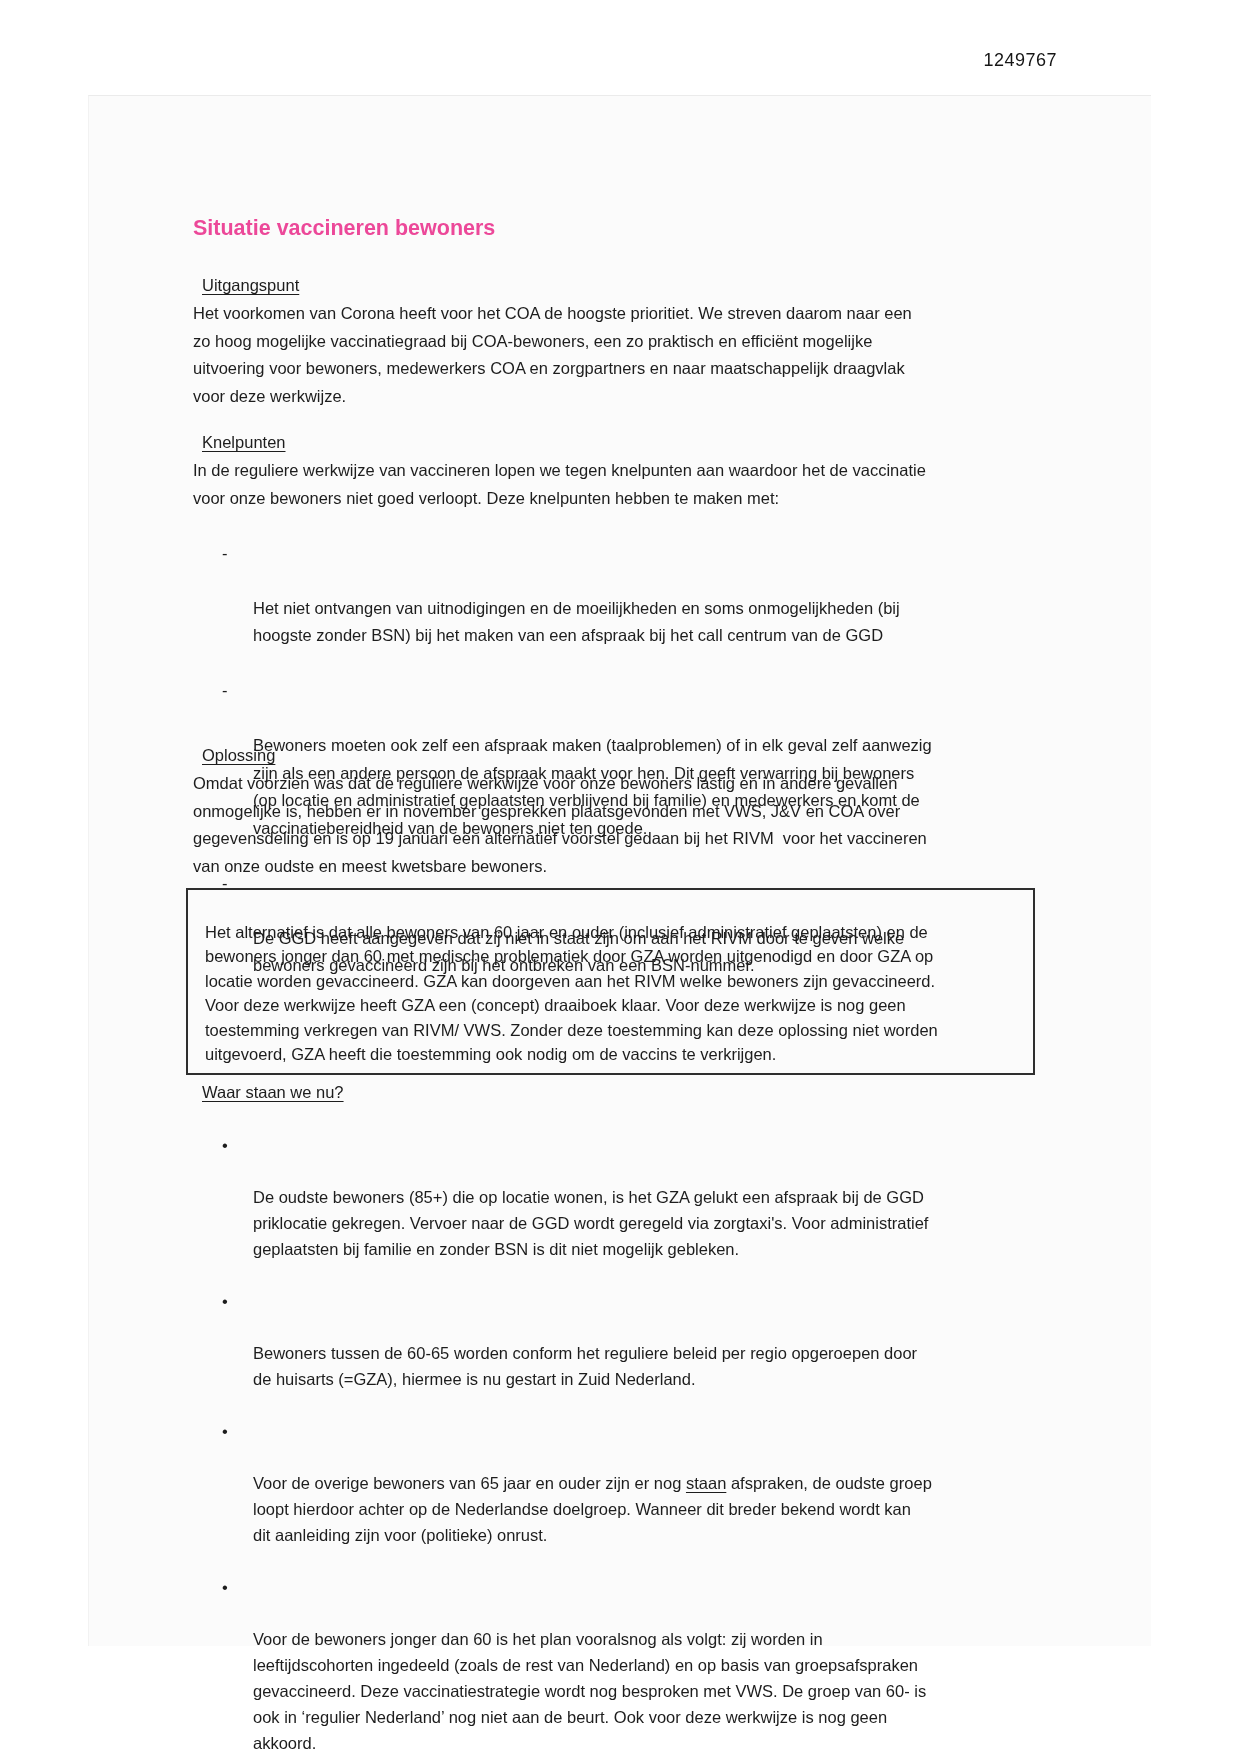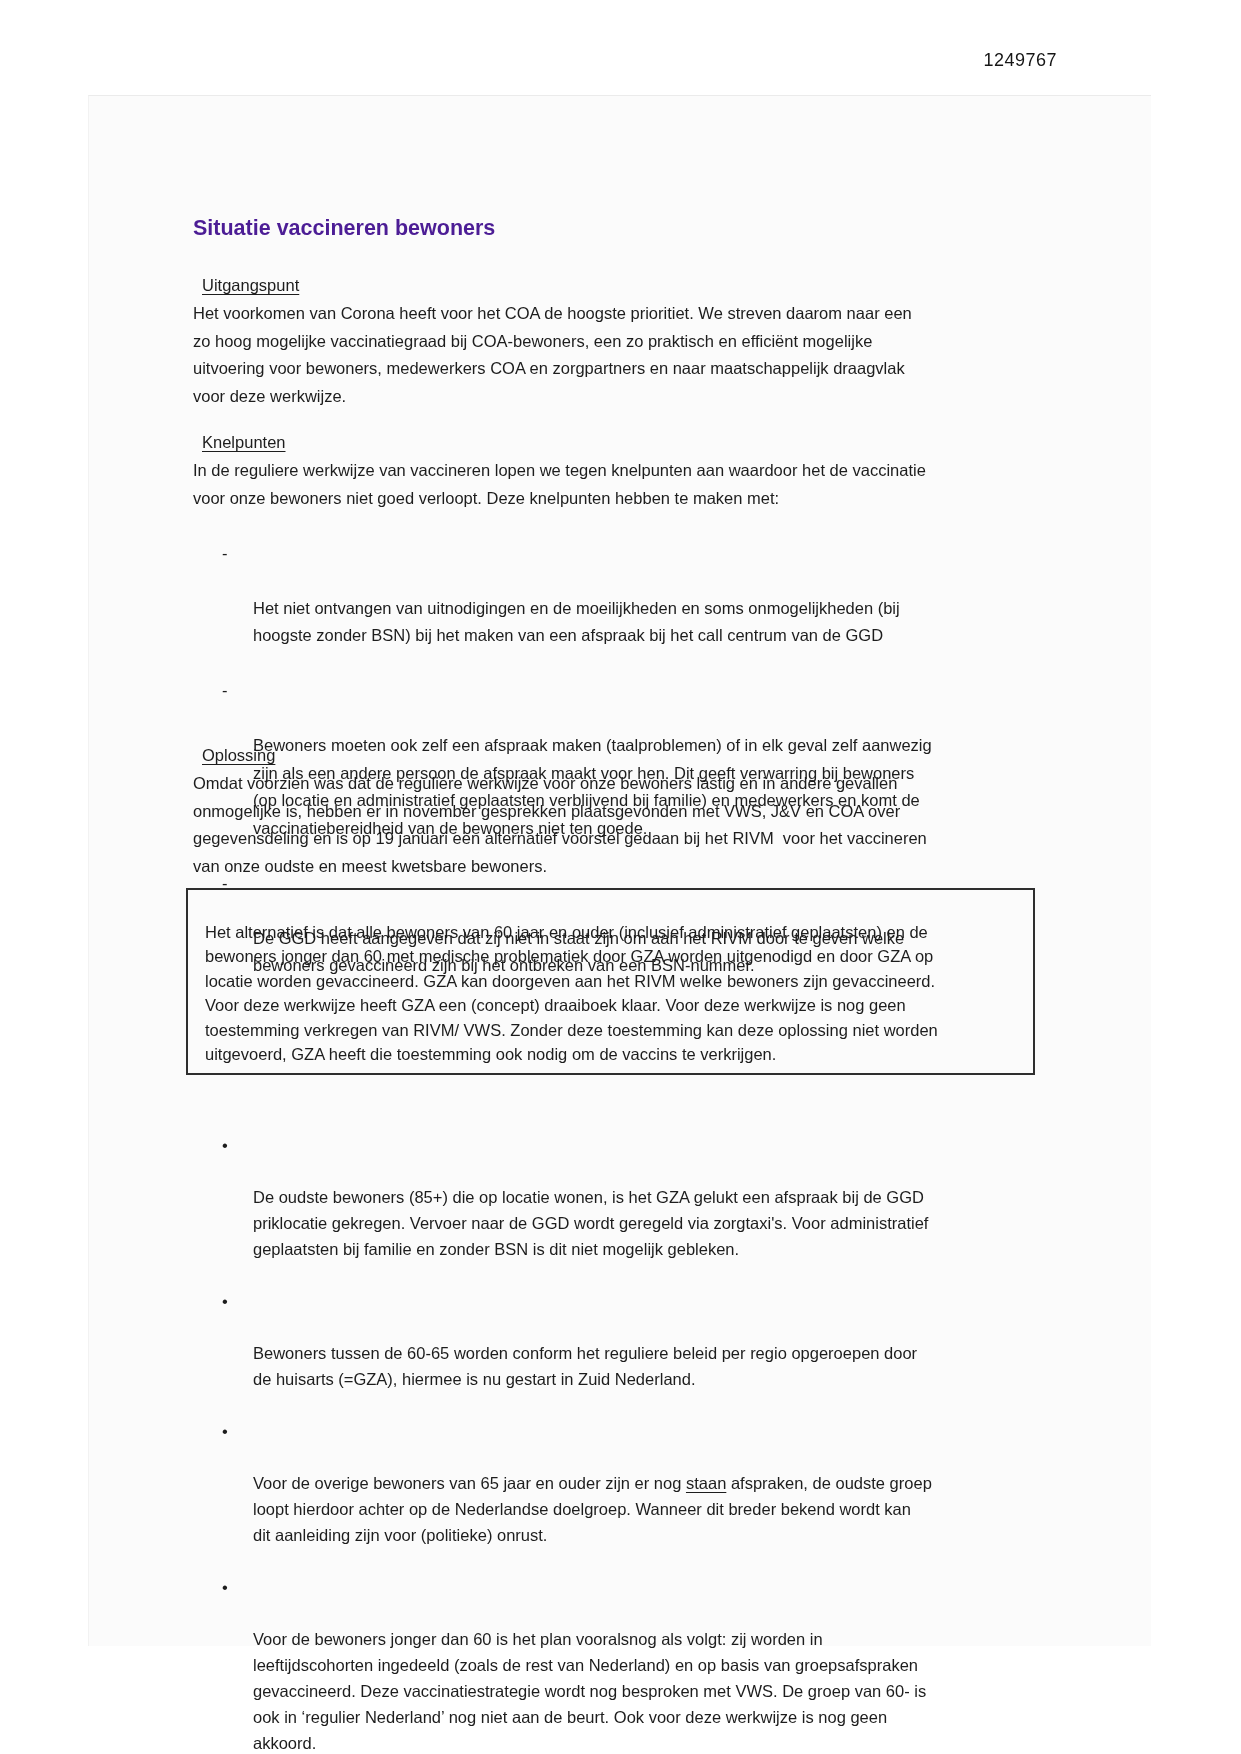--- a/index.html
+++ b/index.html
@@ -33,21 +33,21 @@
     font-size: 18px;
     letter-spacing: 0.5px;
     color: #161616;
   }
   .doc-title {
     position: absolute;
     left: 193px;
     top: 216px;
     font-size: 21.5px;
     font-weight: 700;
-    color: #4c1d95;
+    color: #ec4899;
   }
   .block {
     position: absolute;
     left: 193px;
     width: 852px;
     font-size: 16.5px;
     line-height: 27.5px;
     white-space: pre-line;
   }
   .h-sec {
@@ -143,20 +143,21 @@
 
   <div class="kader">
     <span>Het alternatief is dat alle bewoners van 60 jaar en ouder (inclusief administratief geplaatsten) en de
 bewoners jonger dan 60 met medische problematiek door GZA worden uitgenodigd en door GZA op
 locatie worden gevaccineerd. GZA kan doorgeven aan het RIVM welke bewoners zijn gevaccineerd.
 Voor deze werkwijze heeft GZA een (concept) draaiboek klaar. Voor deze werkwijze is nog geen
 toestemming verkregen van RIVM/ VWS. Zonder deze toestemming kan deze oplossing niet worden
 uitgevoerd, GZA heeft die toestemming ook nodig om de vaccins te verkrijgen.</span>
   </div>
 
+  <div class="block h-sec" style="top:1079px">Waar staan we nu?</div>
 
   <ul class="plain block bullets" style="top:1106px">
     <li>
       <span class="marker">•</span>
       <span>De oudste bewoners (85+) die op locatie wonen, is het GZA gelukt een afspraak bij de GGD
 priklocatie gekregen. Vervoer naar de GGD wordt geregeld via zorgtaxi's. Voor administratief
 geplaatsten bij familie en zonder BSN is dit niet mogelijk gebleken.</span>
     </li>
     <li>
       <span class="marker">•</span>

